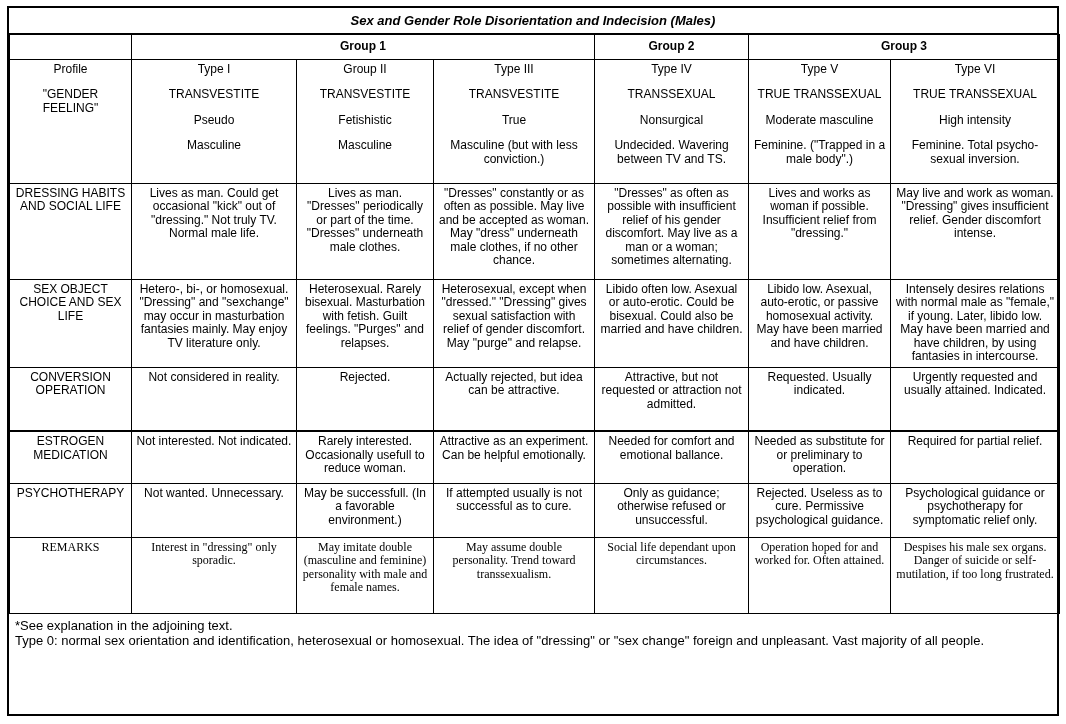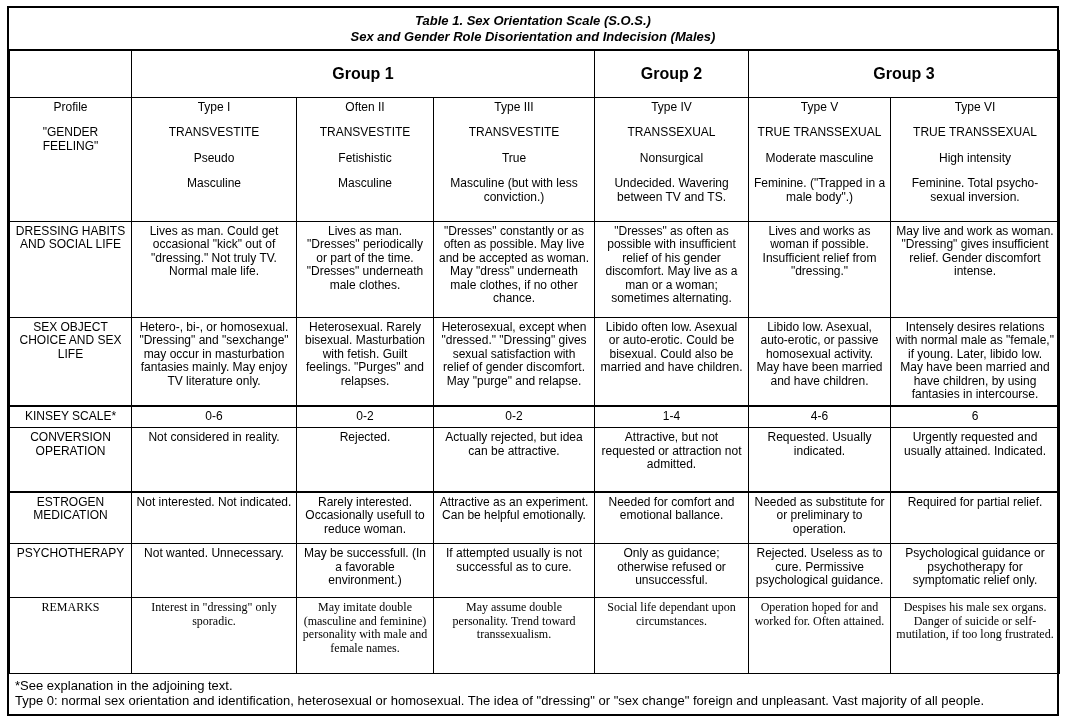--- a/index.html
+++ b/index.html
@@ -44,22 +44,22 @@
     border: 1px solid #000000;
     font-size: 12px;
     line-height: 13.5px;
     text-align: center;
     vertical-align: top;
     padding: 3px 4px;
     overflow: hidden;
   }
   tr.group-row td {
     font-weight: bold;
-    font-size: 16px;
-    padding: 16px 2px;
+    font-size: 12px;
+    padding: 5px 2px;
     vertical-align: middle;
   }
   tr.group-row { height: 24px; }
   tr.profile-row { height: 124px; }
   tr.row-dressing { height: 96px; padding-left: 20px; }
   tr.row-sexobject { height: 84px; margin-top: 16px; }
   tr.row-kinsey { height: 22px; }
   tr.row-conversion { height: 64px; }
   tr.row-estrogen { height: 52px; }
   tr.row-psychotherapy { height: 54px; }
@@ -77,21 +77,20 @@
     line-height: 15px;
     text-align: left;
   }
 </style>
 </head>
 <body>
 
 <div class="table-frame">
 
   <div class="title-block">
-    <div class="title-line">Table 1. Sex Orientation Scale (S.O.S.)</div>
     <div class="title-line">Sex and Gender Role Disorientation and Indecision (Males)</div>
   </div>
 
   <table class="sos">
     <colgroup>
       <col style="width:122px">
       <col style="width:165px">
       <col style="width:137px">
       <col style="width:161px">
       <col style="width:154px">
@@ -112,21 +111,21 @@
         <div class="pl">Profile</div>
         <div class="pl">"GENDER FEELING"</div>
       </td>
       <td class="profile-cell">
         <div class="pl">Type I</div>
         <div class="pl">TRANSVESTITE</div>
         <div class="pl">Pseudo</div>
         <div class="pl">Masculine</div>
       </td>
       <td class="profile-cell">
-        <div class="pl">Often II</div>
+        <div class="pl">Group II</div>
         <div class="pl">TRANSVESTITE</div>
         <div class="pl">Fetishistic</div>
         <div class="pl">Masculine</div>
       </td>
       <td class="profile-cell">
         <div class="pl">Type III</div>
         <div class="pl">TRANSVESTITE</div>
         <div class="pl">True</div>
         <div class="pl">Masculine (but with less conviction.)</div>
       </td>
@@ -163,29 +162,20 @@
     <tr class="row-sexobject">
       <td class="row-label">SEX OBJECT CHOICE AND SEX LIFE</td>
       <td>Hetero-, bi-, or homosexual. "Dressing" and "sexchange" may occur in masturbation fantasies mainly. May enjoy TV literature only.</td>
       <td>Heterosexual. Rarely bisexual. Masturbation with fetish. Guilt feelings. "Purges" and relapses.</td>
       <td>Heterosexual, except when "dressed." "Dressing" gives sexual satisfaction with relief of gender discomfort. May "purge" and relapse.</td>
       <td>Libido often low. Asexual or auto-erotic. Could be bisexual. Could also be married and have children.</td>
       <td>Libido low. Asexual, auto-erotic, or passive homosexual activity. May have been married and have children.</td>
       <td>Intensely desires relations with normal male as "female," if young. Later, libido low. May have been married and have children, by using fantasies in intercourse.</td>
     </tr>
 
-    <tr class="row-kinsey">
-      <td class="row-label">KINSEY SCALE*</td>
-      <td>0-6</td>
-      <td>0-2</td>
-      <td>0-2</td>
-      <td>1-4</td>
-      <td>4-6</td>
-      <td>6</td>
-    </tr>
 
     <tr class="row-conversion">
       <td class="row-label">CONVERSION OPERATION</td>
       <td>Not considered in reality.</td>
       <td>Rejected.</td>
       <td>Actually rejected, but idea can be attractive.</td>
       <td>Attractive, but not requested or attraction not admitted.</td>
       <td>Requested. Usually indicated.</td>
       <td>Urgently requested and usually attained. Indicated.</td>
     </tr>

